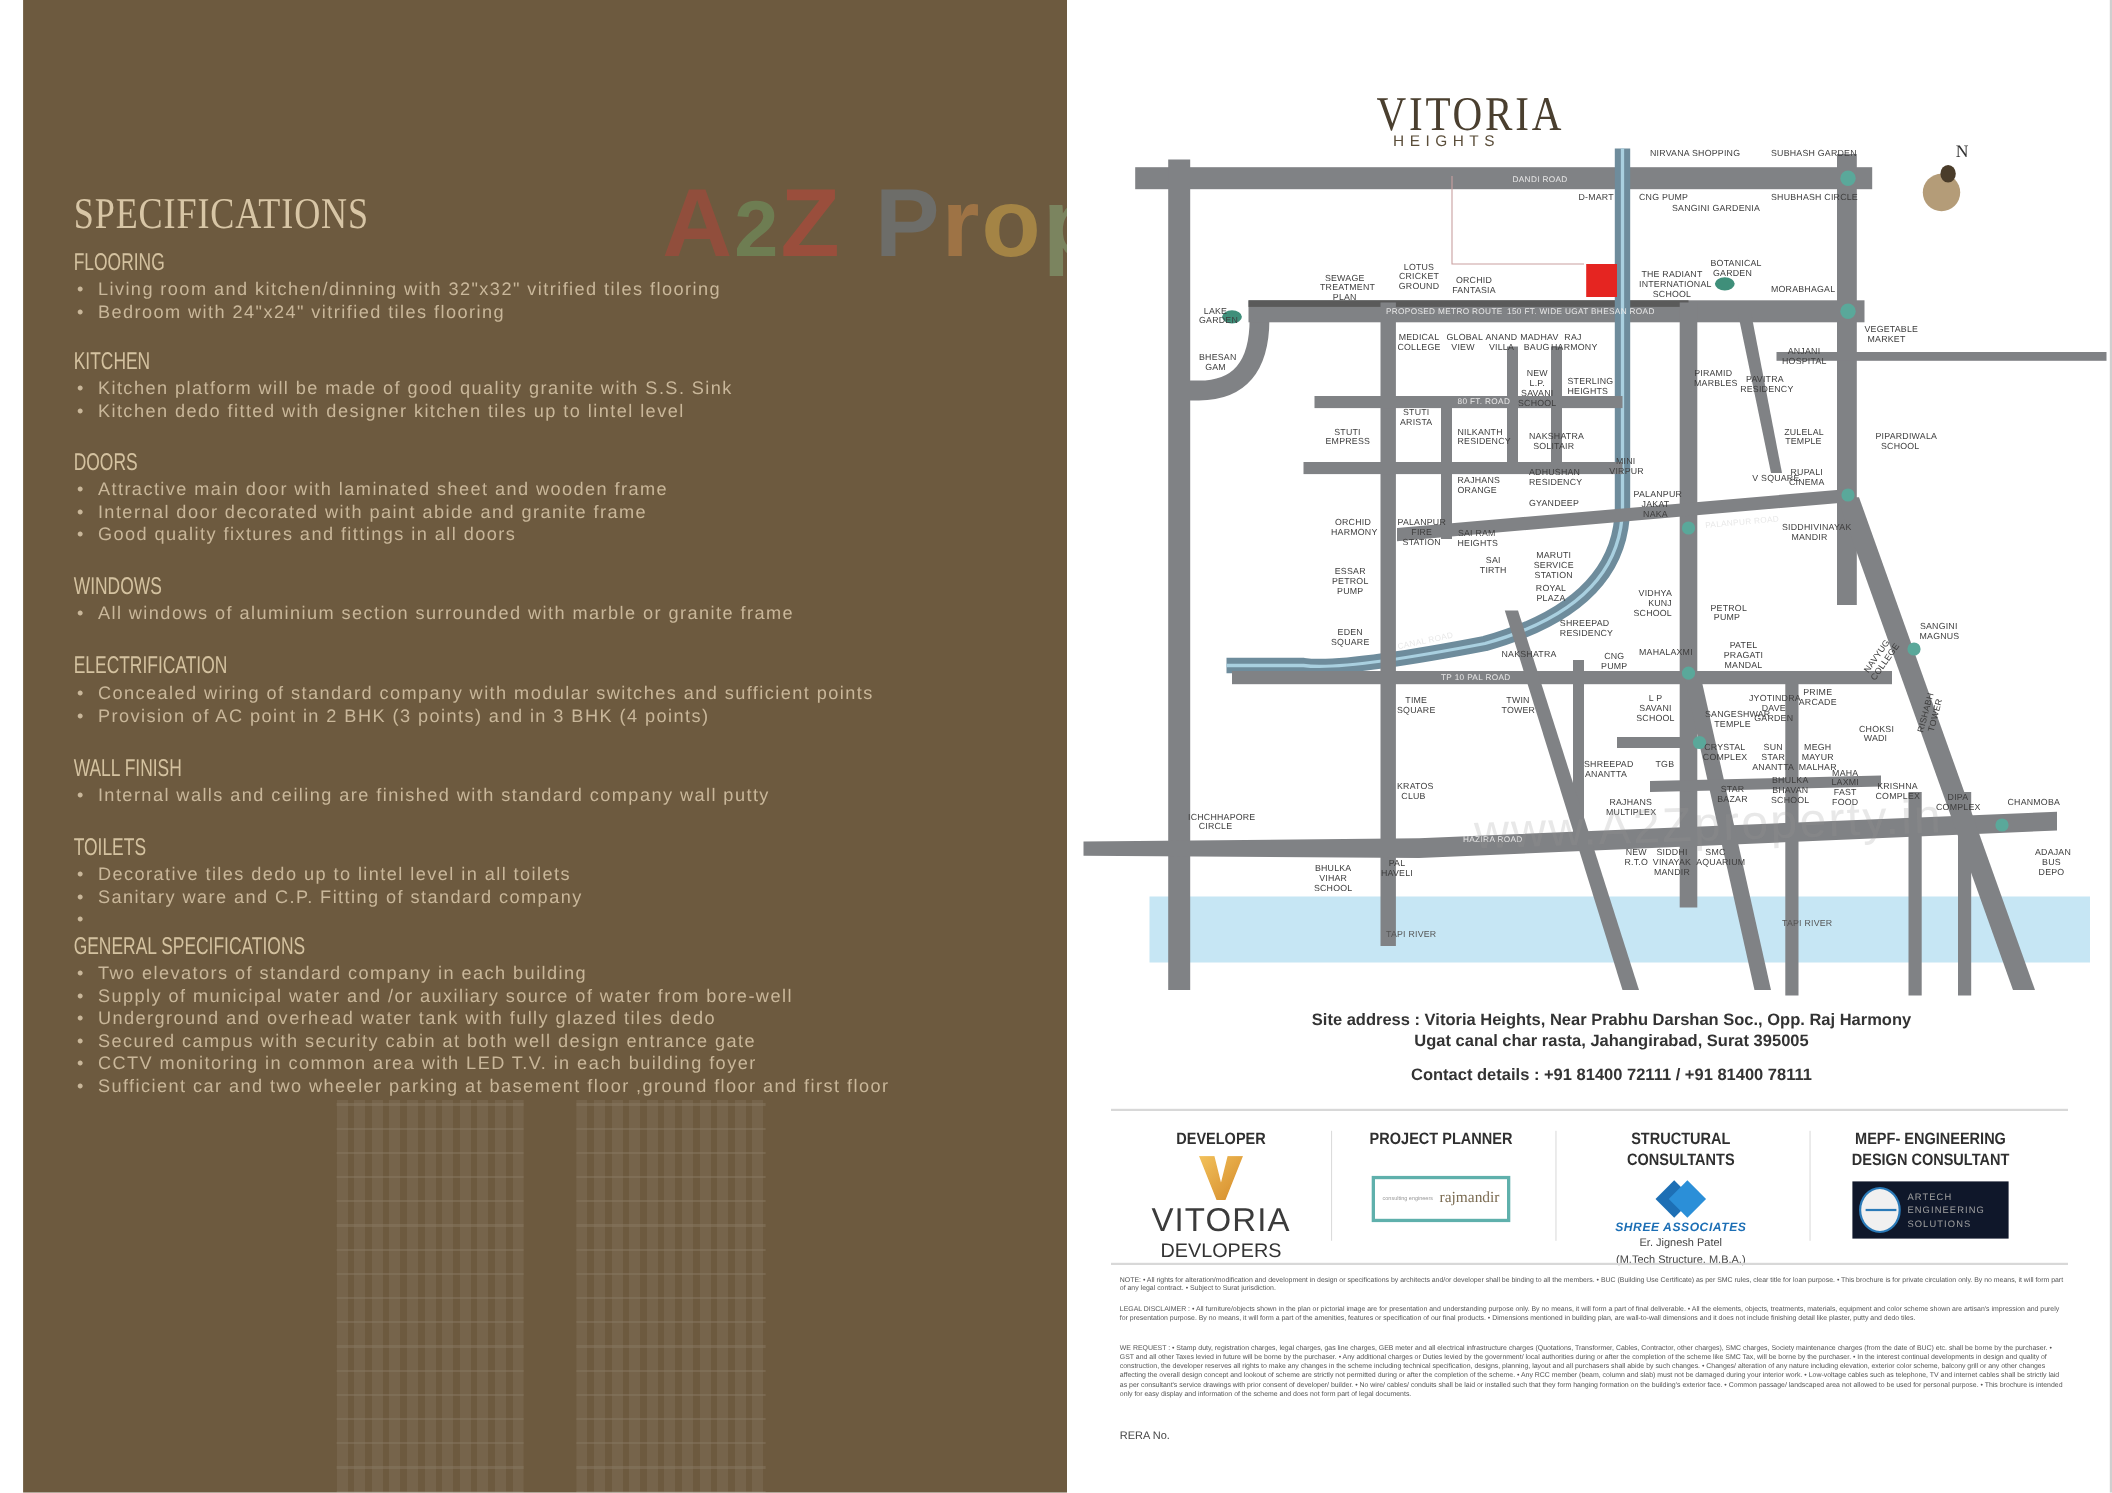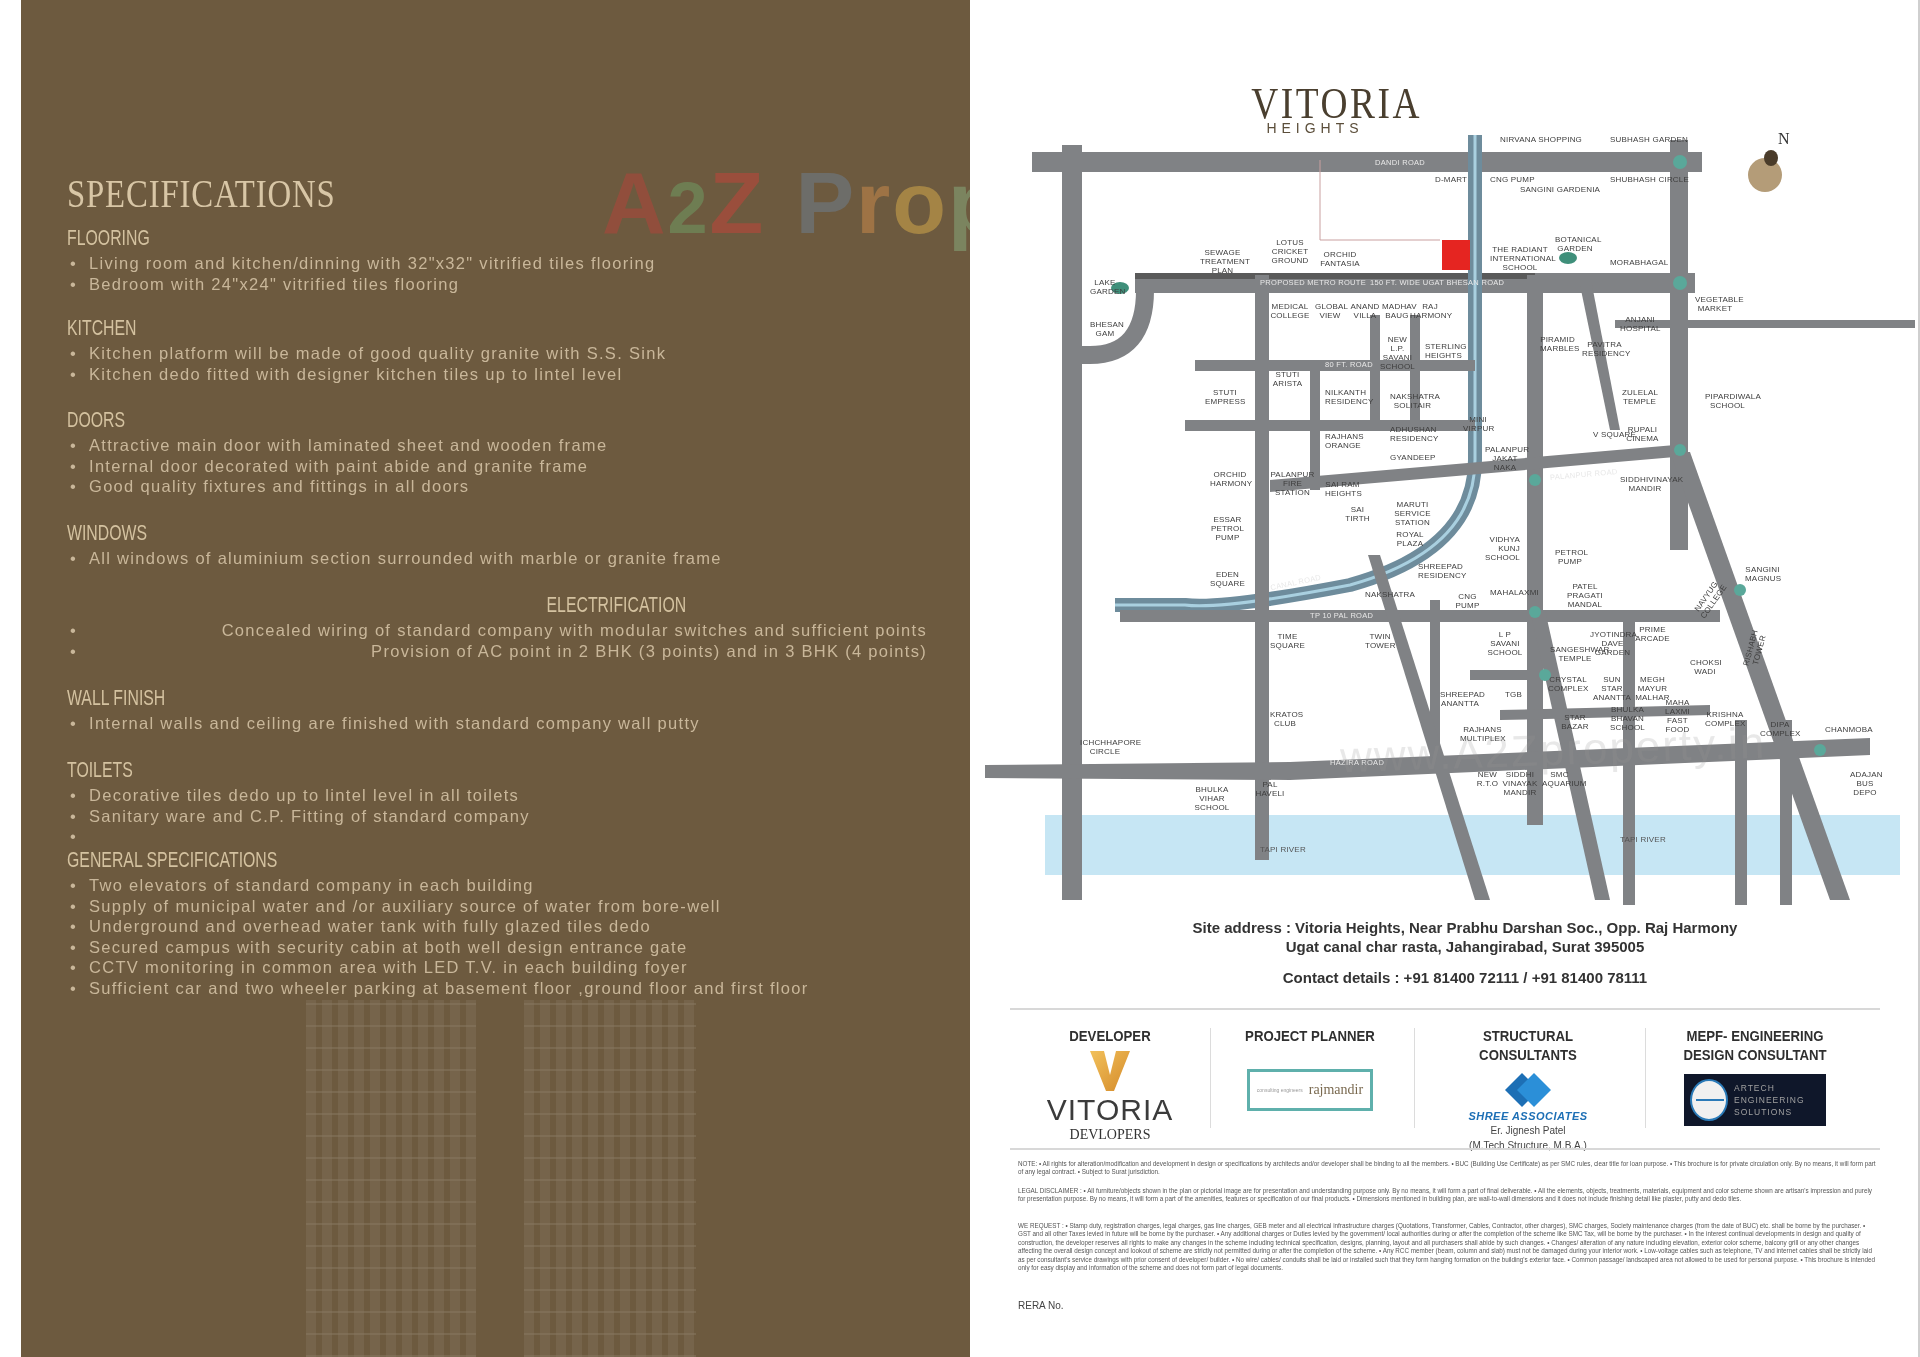--- a/index.html
+++ b/index.html
@@ -110,21 +110,21 @@
     transform: scaleX(0.88);
   }
   .vsep { position: absolute; top: 1028px; width: 1px; height: 100px; background: #dcdcdc; }
 
   .dev-logo-v {
     width: 40px; height: 40px; margin: 6px auto 0;
     background: linear-gradient(135deg, #f2c15b, #d48a2a); position: relative;
     clip-path: polygon(0 0, 35% 0, 50% 60%, 65% 0, 100% 0, 60% 100%, 40% 100%);
   }
   .dev-logo-text { font-size: 30px; color: #3b3b3b; letter-spacing: 1px; margin-top: 2px; }
-  .dev-logo-sub { font-family: Liberation Serif, serif; font-size: 14px; color: #333; }
+  .dev-logo-sub { font-family: Liberation Sans, sans-serif; font-size: 18px; color: #333; }
 
   .planner-box {
     width: 126px; height: 42px; margin: 24px auto 0; border: 3px solid #5fb0ac;
     display: flex; align-items: center; justify-content: center; gap: 6px;
   }
   .planner-small { font-size: 5px; color: #9a9a9a; }
   .planner-mark { font-family: "Liberation Serif", serif; font-size: 14px; color: #7a6a50; }
 
   .shree-icon { width: 44px; height: 32px; margin: 10px auto 0; position: relative; }
   .shree-icon .d1, .shree-icon .d2 {
@@ -185,21 +185,21 @@
   </ul>
 </div>
 
 <div class="spec-section" style="top:520px;">
   <div class="spec-heading">WINDOWS</div>
   <ul class="spec-list">
     <li> All windows of aluminium section surrounded with marble  or granite frame</li>
   </ul>
 </div>
 
-<div class="spec-section" style="top:592px;text-align:right;">
+<div class="spec-section" style="top:592px;">
   <div class="spec-heading">ELECTRIFICATION</div>
   <ul class="spec-list">
     <li>Concealed wiring of standard company  with modular switches and sufficient points</li>
     <li>Provision of AC  point  in 2 BHK (3 points) and in 3 BHK (4 points)</li>
   </ul>
 </div>
 
 <div class="spec-section" style="top:685px;">
   <div class="spec-heading">WALL FINISH</div>
   <ul class="spec-list">

